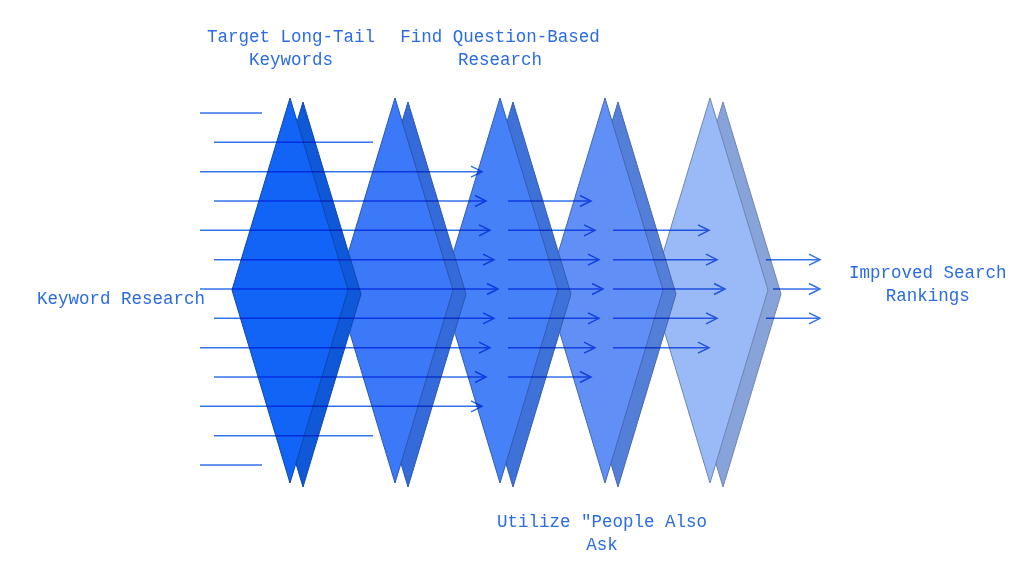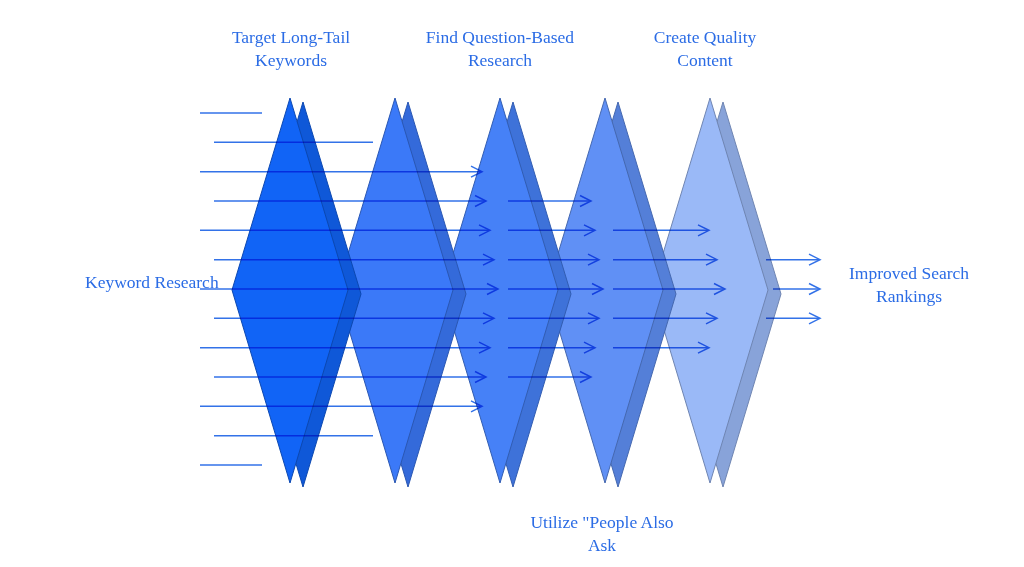--- a/index.html
+++ b/index.html
@@ -1,37 +1,37 @@
 <!DOCTYPE html>
 <html><head>
 <meta charset="utf-8">
 <style>
   html,body{margin:0;padding:0;}
   body{background:#ffffff;}
   .stage{
     position:relative;
     width:1024px;height:567px;
     background:var(--bg,#ffffff);
-    font-family:Liberation Serif, serif;
+    font-family:Liberation Mono, monospace;
     overflow:hidden;
   }
   .stage svg{position:absolute;left:0;top:0;width:1024px;height:567px;display:block;}
   .lbl{
     position:absolute;
     color:var(--text-color,#2b6ce5);
     font-size:17.5px;
     line-height:22.5px;
     font-weight:500;
     white-space:pre-line;
     text-align:center;
     transform:translateX(-50%);
   }
   .lbl.top{top:26px;}
   .lbl.bottom{top:511px;}
-  .lbl.start{left:37px;top:271px;transform:none;text-align:right;margin-left:48px;}
+  .lbl.start{left:37px;top:288px;transform:none;text-align:right;}
   .lbl.end{left:849px;top:262px;transform:none;text-align:center;}
 </style>
 </head>
 <body style="--text-color: #2b6ce5; --bg: #ffffff;">
 
 <div class="stage">
   <svg id="diagram-svg" viewBox="0 0 1024 567">
       <g>
         <polygon points="723,102 665,294 723,487 781,294" fill="rgb(136,163,217)" stroke="rgb(111,133,178)" stroke-width="1"></polygon>
         <polygon points="710,98 652,290 710,483 768,290" fill="#9ab9f7" stroke="rgb(111,133,178)" stroke-width="1"></polygon>
@@ -107,19 +107,17 @@
         <line x1="200" y1="465" x2="262" y2="465"></line>
       </g>
     </svg>
 
   <div class="lbl top" style="left:291px">Target Long-Tail
 Keywords</div>
   <div class="lbl top" style="left:500px">Find Question-Based
 Research</div>
   <div class="lbl bottom" style="left:602px">Utilize "People Also
 Ask</div>
-  <div class="lbl top" style="left:705px">Create Quality
-Content</div>
 
   <div class="lbl start">Keyword Research</div>
   <div class="lbl end">Improved Search
 Rankings</div>
 </div>
 
 </body></html>

